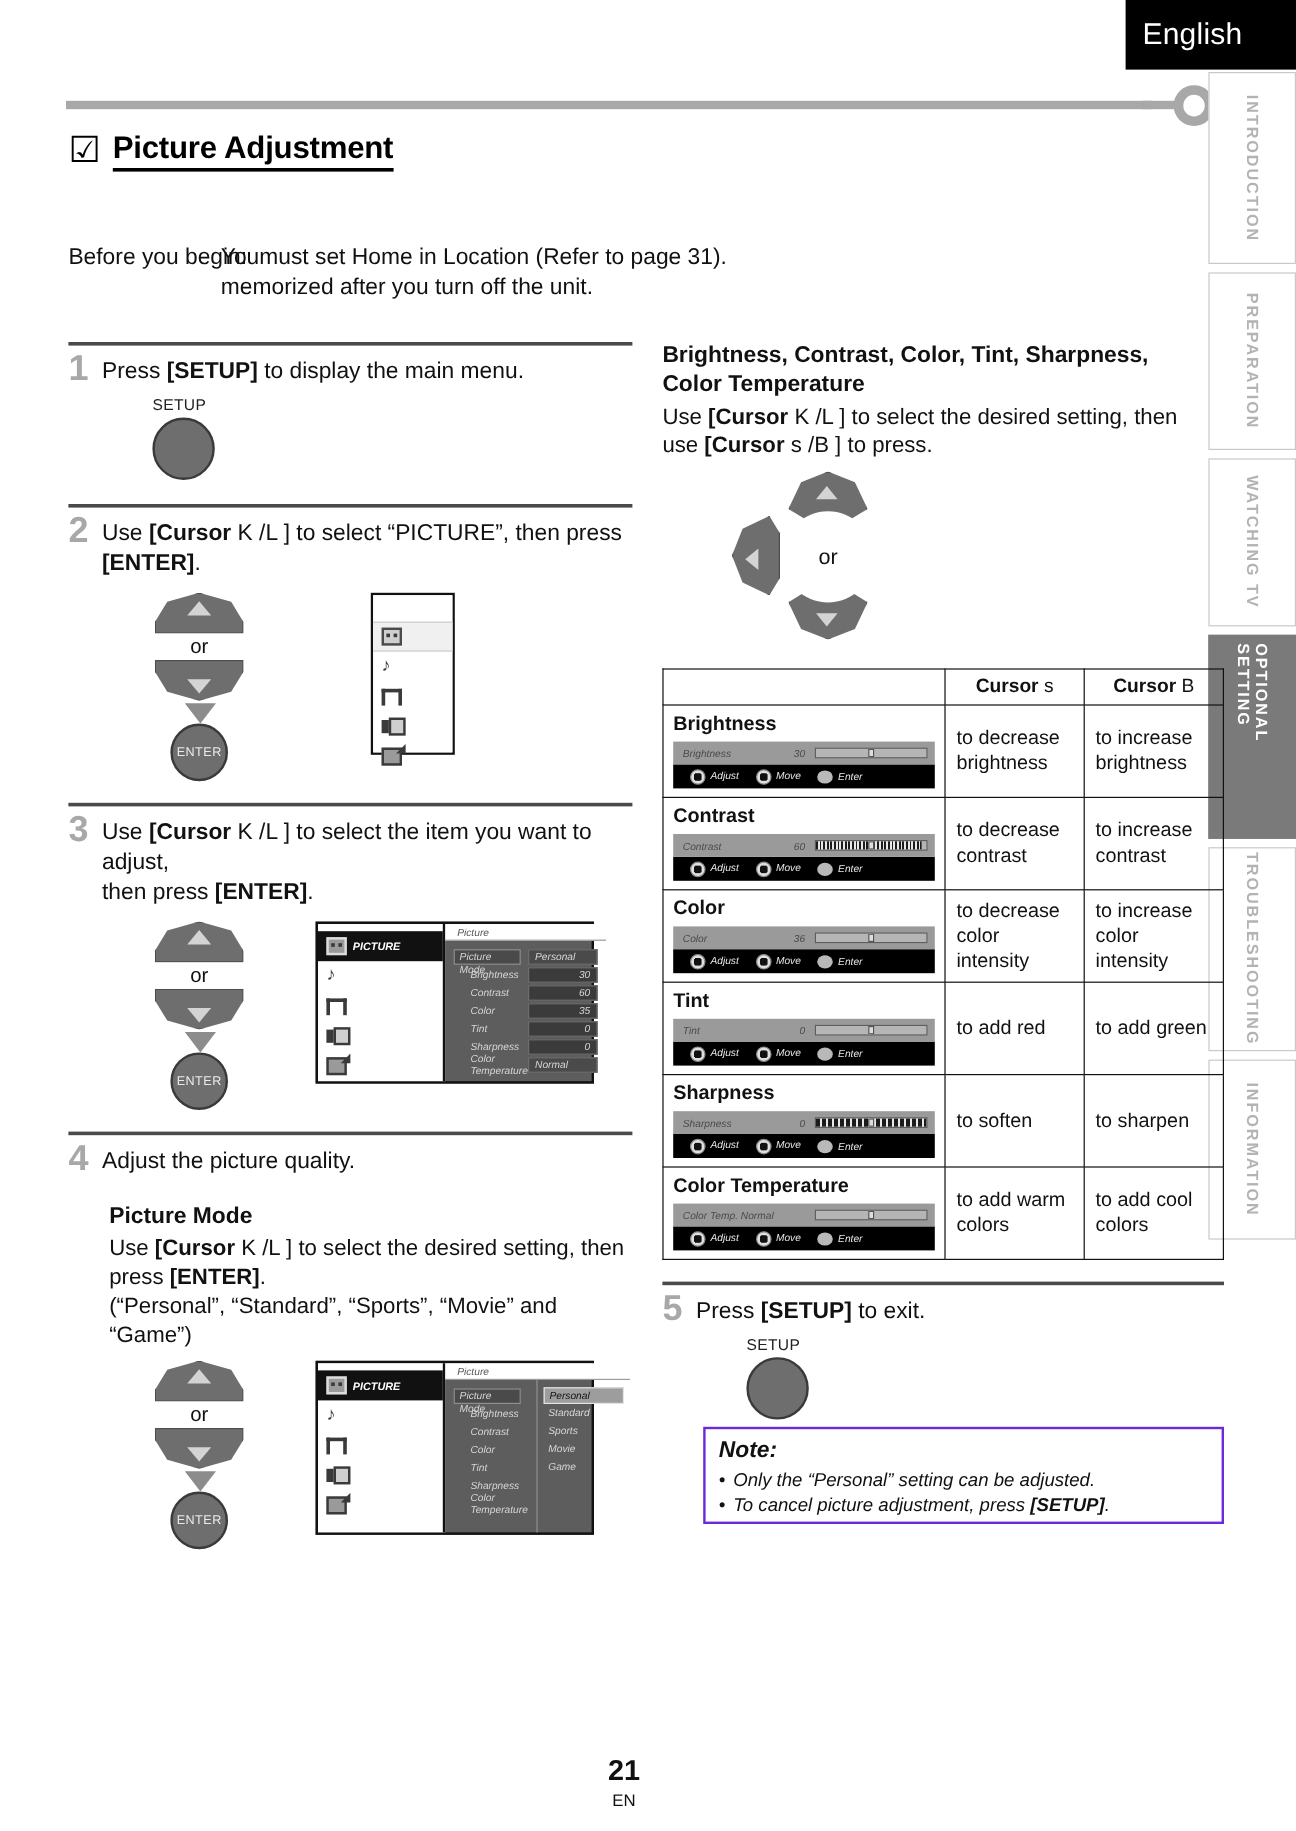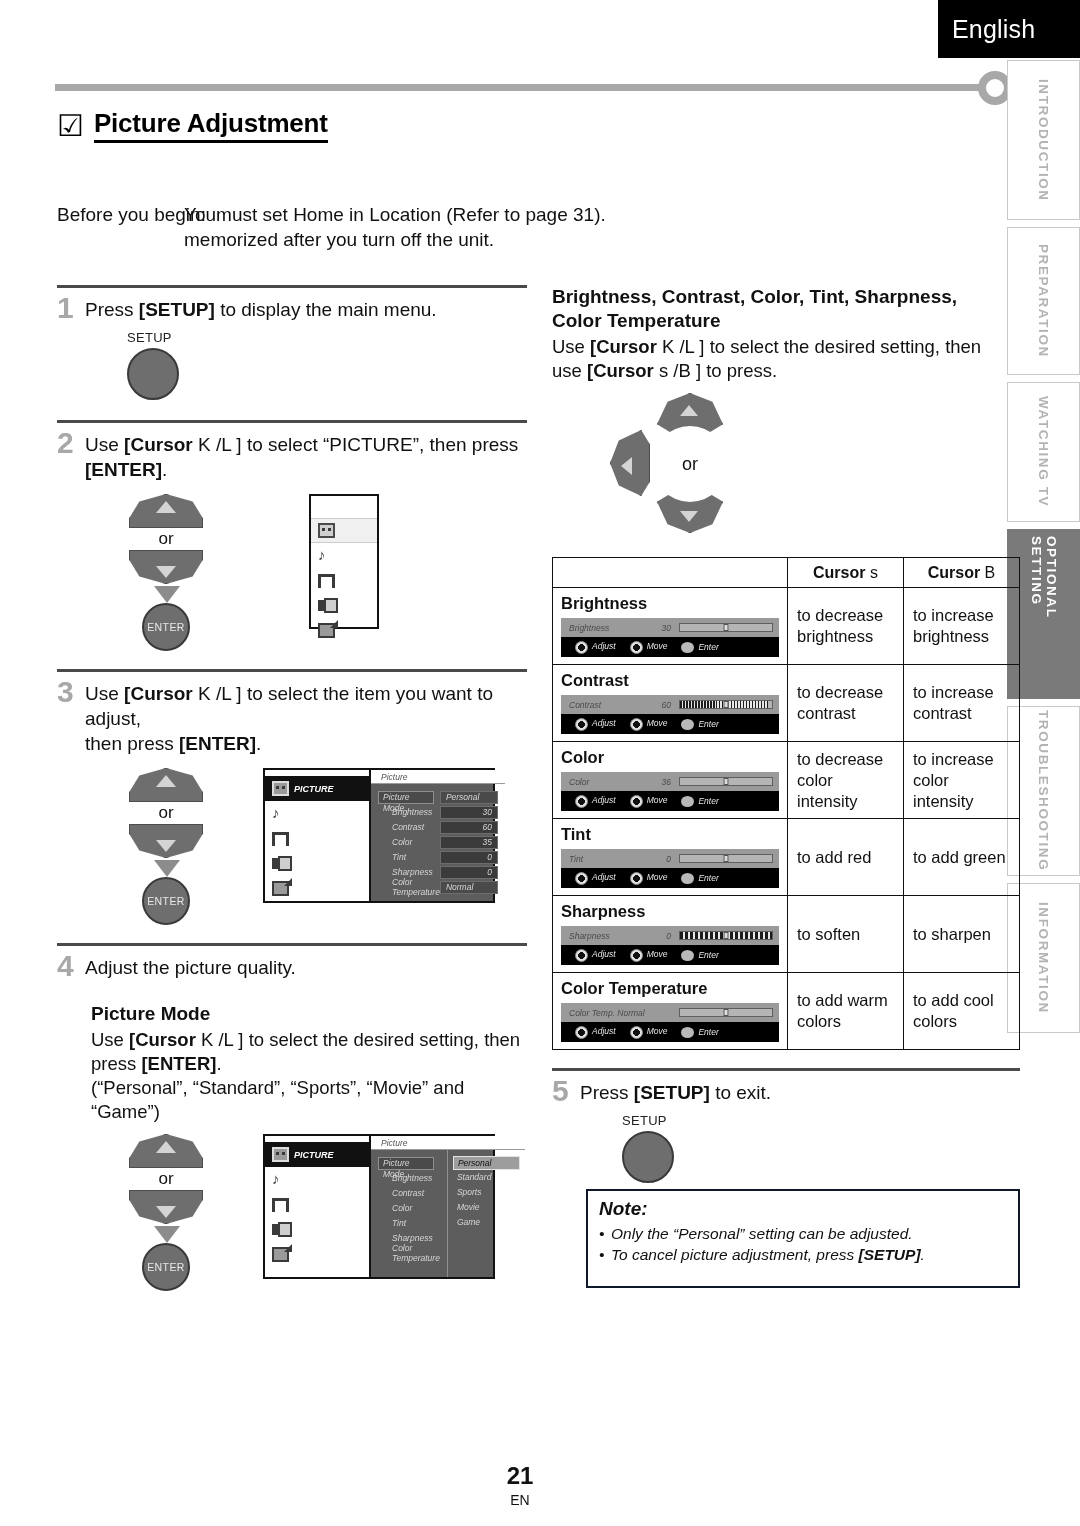--- a/index.html
+++ b/index.html
@@ -246,21 +246,21 @@
   .sld-key { display: flex; gap: 4px; margin-right: 9px; }
   .key-ring {
     width: 13px; height: 13px; border-radius: 50%;
     background: radial-gradient(circle at 50% 50%, #111 0 3.5px, #e0e0e0 3.5px 6.5px);
     border: 1px solid #8a8a8a;
   }
   .key-dot { width: 13px; height: 11px; border-radius: 50%; background: #b9b9b9; }
   .sld-key span { font-size: 8.5px; color: #e6e6e6; font-style: italic; }
 
   
-  .note-box { border: 2px solid #0f172a; padding: 7px 11px 21px 11px; }
+  .note-box { border: 2px solid #6d28d9; padding: 7px 11px 3px 11px; }
   .note-h { font-size: 19px; font-weight: bold; font-style: italic; margin-bottom: 3px; }
   .note-li { font-size: 15.5px; font-style: italic; line-height: 21px; padding-left: 12px; position: relative; }
   .note-li:before { content: "•"; position: absolute; left: 0; top: 0; }
   .note-li b { font-weight: bold; }
 
   
   .pg-num { position: absolute; left: 0; top: 1462px; width: 1040px; text-align: center;
             font-size: 24px; font-weight: bold; }
   .pg-en  { position: absolute; left: 0; top: 1492px; width: 1040px; text-align: center;
             font-size: 14px; }

